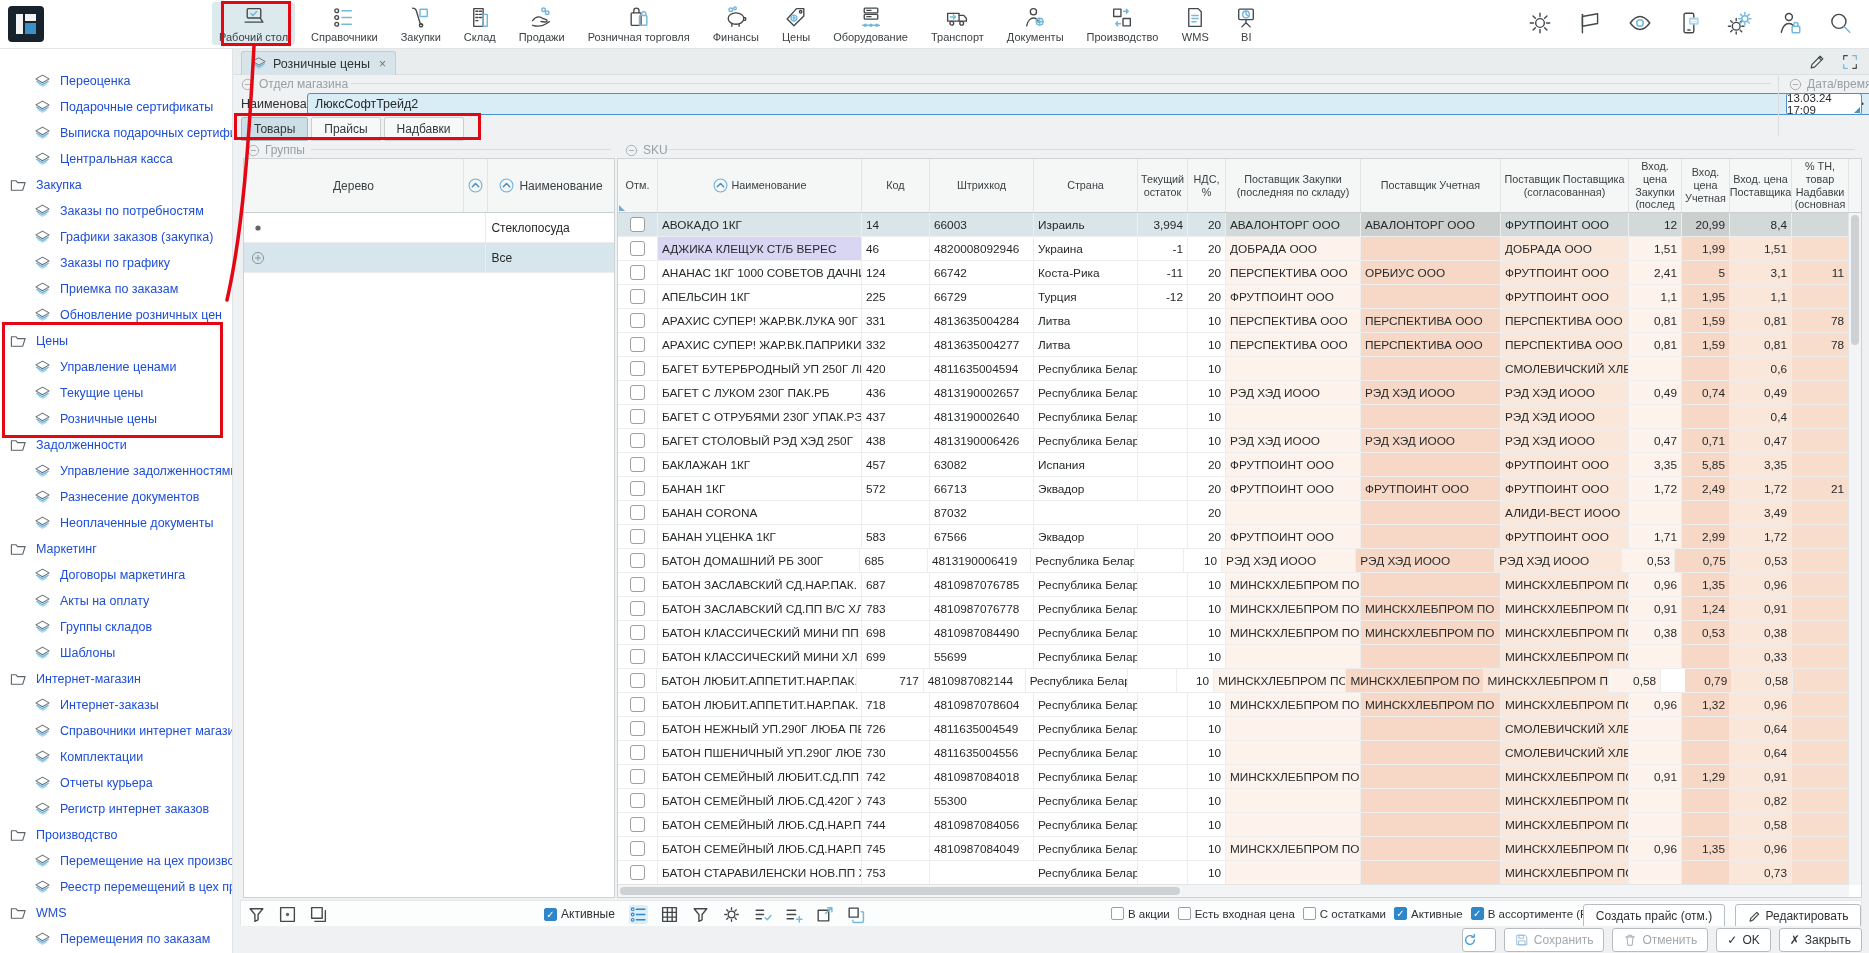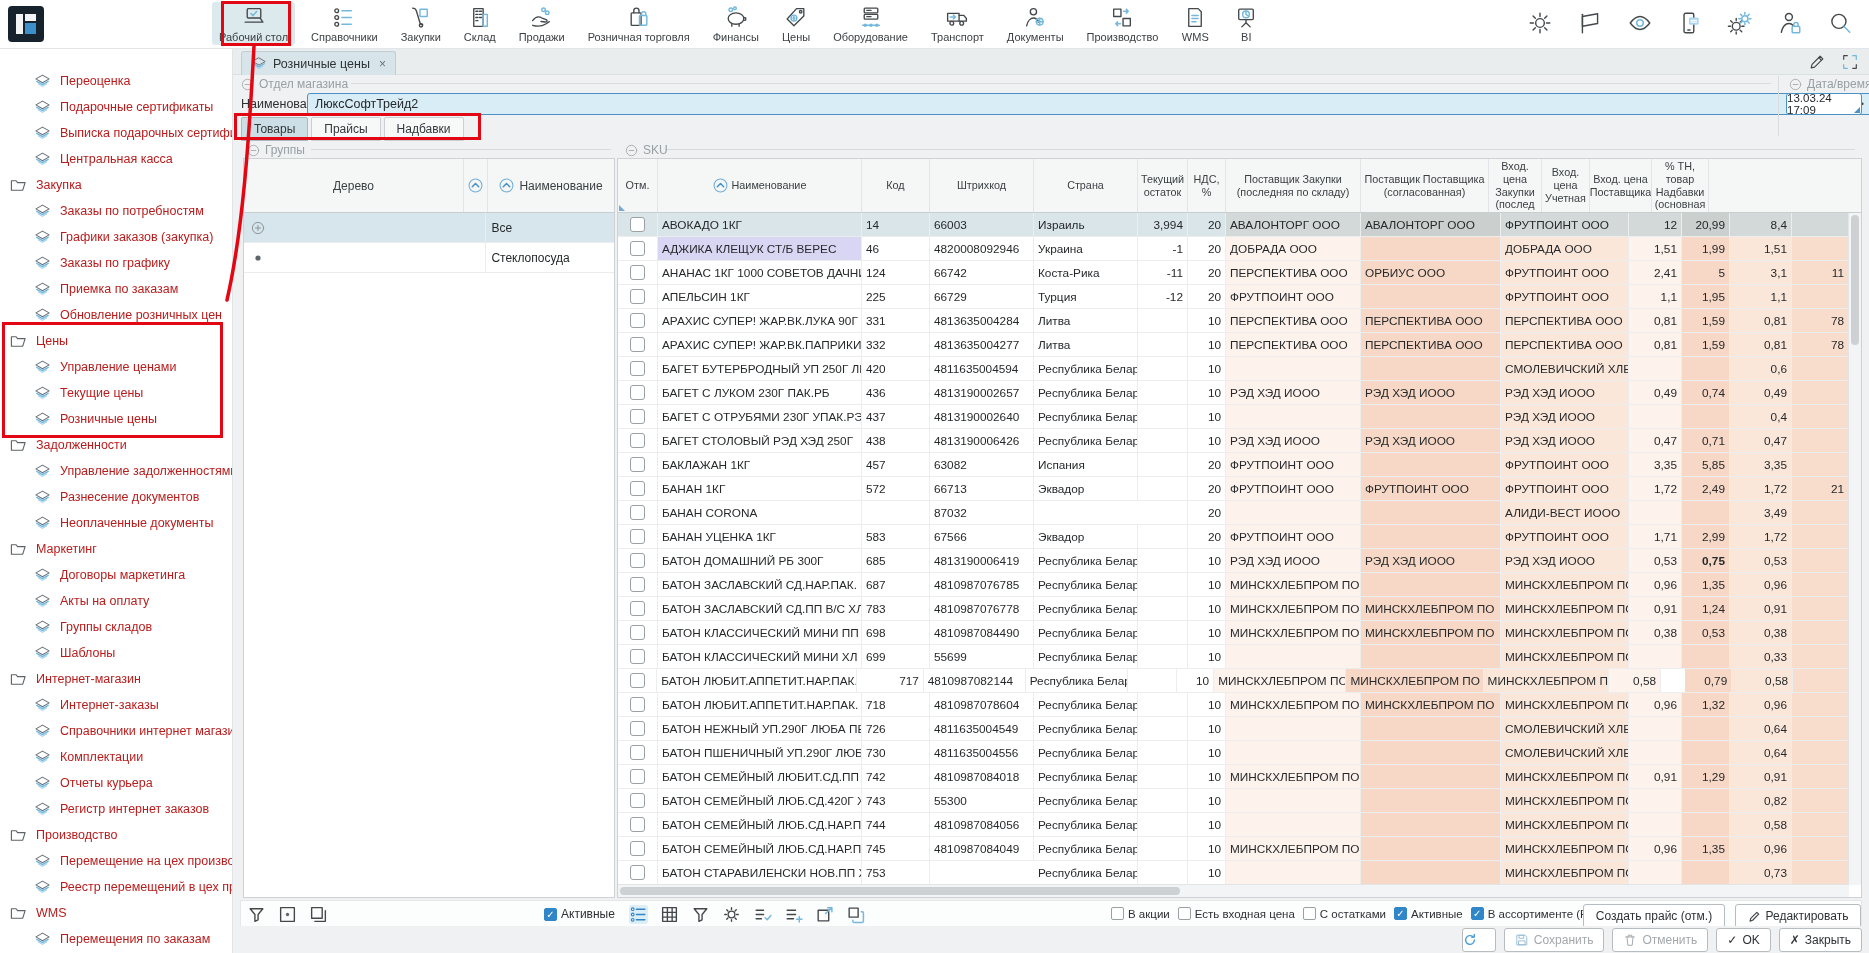--- a/index.html
+++ b/index.html
@@ -28,21 +28,21 @@
   .mi-icon{width:28px;height:25px}
   .mi-icon svg{width:28px;height:25px}
   .menu-label{font-size:11px;color:#3c4144;white-space:nowrap;margin-top:1px}
   .topbar-right{position:absolute;right:16px;top:10px;display:flex;gap:24px}
   .tr-icon{width:26px;height:26px;cursor:pointer}
   .tr-icon svg{width:26px;height:26px}
 
   
   .sidebar{position:absolute;left:0;top:48px;width:233px;bottom:0;background:#fff;border-right:1px solid #e0e4e6;
            padding-top:20px;box-sizing:border-box;overflow:hidden;z-index:4}
-  .side-item{height:26px;display:flex;align-items:center;gap:9px;padding-left:34px;font-size:12.5px;color:#b91c1c;cursor:pointer;white-space:nowrap}
+  .side-item{height:26px;display:flex;align-items:center;gap:9px;padding-left:34px;font-size:12.5px;color:#1d4ed8;cursor:pointer;white-space:nowrap}
   .side-item.folder{padding-left:10px}
   .side-icon{width:17px;height:14px;flex:0 0 auto}
   .side-icon svg{width:17px;height:14px}
   .side-scroll{position:absolute;left:0;bottom:0;width:233px;height:8px;background:#e8eff3}
   .side-scroll i{position:absolute;left:0;top:1px;width:150px;height:6px;background:#c7deee;border-radius:3px}
 
   
   .main{position:absolute;left:233px;top:48px;right:0;bottom:0}
   .tabstrip{position:absolute;left:0;top:0;right:0;height:26px;background:#e9edee;border-bottom:1px solid #dadfe1}
   .doc-tab{position:absolute;left:8px;top:3px;height:23px;background:#d7e5ea;border:1px solid #c2ced3;border-bottom:none;
@@ -796,41 +796,41 @@
         <div class="g-hcell" style="width:126px;border-right:none">
           <span class="sort icn">
               <svg viewBox="0 0 14 14">
                 <circle cx="7" cy="7" r="6" fill="#eaf4fb" stroke="#74aed6"></circle>
                 <path d="M4 8.2 7 5.2l3 3" stroke="#4890c5" stroke-width="1.4"></path>
               </svg>
             </span>
           <span>Наименование</span>
         </div>
       </div>
+      <div class="g-row">
+        <div class="g-cell-tree">
+            <span class="exp icn">
+              <svg viewBox="0 0 14 14">
+                <circle class="gf" cx="7" cy="7" r="2.6"></circle>
+              </svg>
+            </span>
+          </div>
+        <div class="g-cell-name">Стеклопосуда</div>
+      </div>
       <div class="g-row sel">
         <div class="g-cell-tree">
             <span class="exp icn">
               <svg viewBox="0 0 14 14">
                 <circle cx="7" cy="7" r="5.6" stroke="#8d9498"></circle>
                 <path d="M4.5 7h5M7 4.5v5" stroke="#8d9498"></path>
               </svg>
             </span>
           </div>
         <div class="g-cell-name">Все</div>
       </div>
-      <div class="g-row">
-        <div class="g-cell-tree">
-            <span class="exp icn">
-              <svg viewBox="0 0 14 14">
-                <circle class="gf" cx="7" cy="7" r="2.6"></circle>
-              </svg>
-            </span>
-          </div>
-        <div class="g-cell-name">Стеклопосуда</div>
-      </div>
     </div>
 
     <div class="grp-label" style="left:392px;top:95px">
       <span class="icn">
           <svg viewBox="0 0 14 14">
             <circle cx="7" cy="7" r="5.6" stroke="#a6adb1"></circle>
             <path d="M4.5 7h5" stroke="#a6adb1"></path>
           </svg>
         </span>
       <span>SKU</span>
@@ -862,20 +862,23 @@
           </div>
           <div class="hcell" style="width: 50px;">
             <span>Текущий остаток</span>
           </div>
           <div class="hcell" style="width: 38px;">
             <span>НДС, %</span>
           </div>
           <div class="hcell" style="width: 135px;">
             <span>Поставщик Закупки (последняя по складу)</span>
           </div>
+          <div class="hcell" style="width: 140px;">
+            <span>Поставщик Учетная</span>
+          </div>
           <div class="hcell" style="width: 128px;">
             <span>Поставщик Поставщика (согласованная)</span>
           </div>
           <div class="hcell" style="width: 53px;">
             <span>Вход. цена Закупки (послед</span>
           </div>
           <div class="hcell" style="width: 48px;">
             <span>Вход. цена Учетная</span>
           </div>
           <div class="hcell" style="width: 62px;">
@@ -1529,21 +1532,21 @@
             </div>
             <div class="cell pd" style="width: 140px;">
               <span>РЭД ХЭД ИООО</span>
             </div>
             <div class="cell pm" style="width: 128px;">
               <span>РЭД ХЭД ИООО</span>
             </div>
             <div class="cell num pl" style="width: 53px;">
               <span>0,53</span>
             </div>
-            <div class="cell num pd" style="width: 48px; font-weight: bold;">
+            <div class="cell num pd" style="width: 56px;">
               <span>0,75</span>
             </div>
             <div class="cell num pm" style="width: 62px;">
               <span>0,53</span>
             </div>
             <div class="cell num pm2" style="width: 57px;">
               <span></span>
             </div>
           </div>
           <div class="sku-row">

